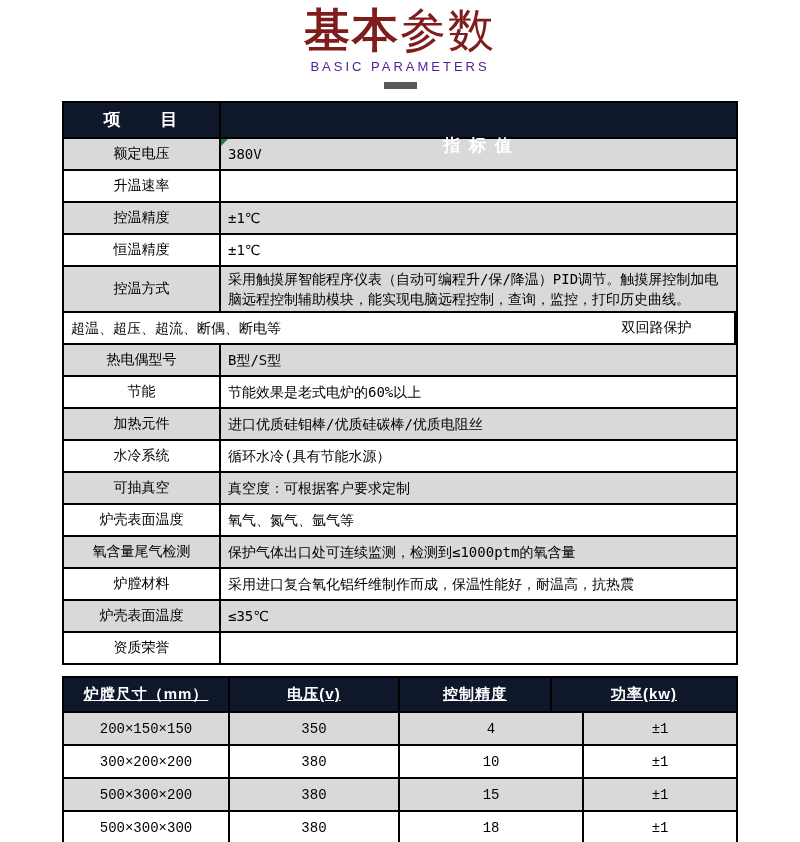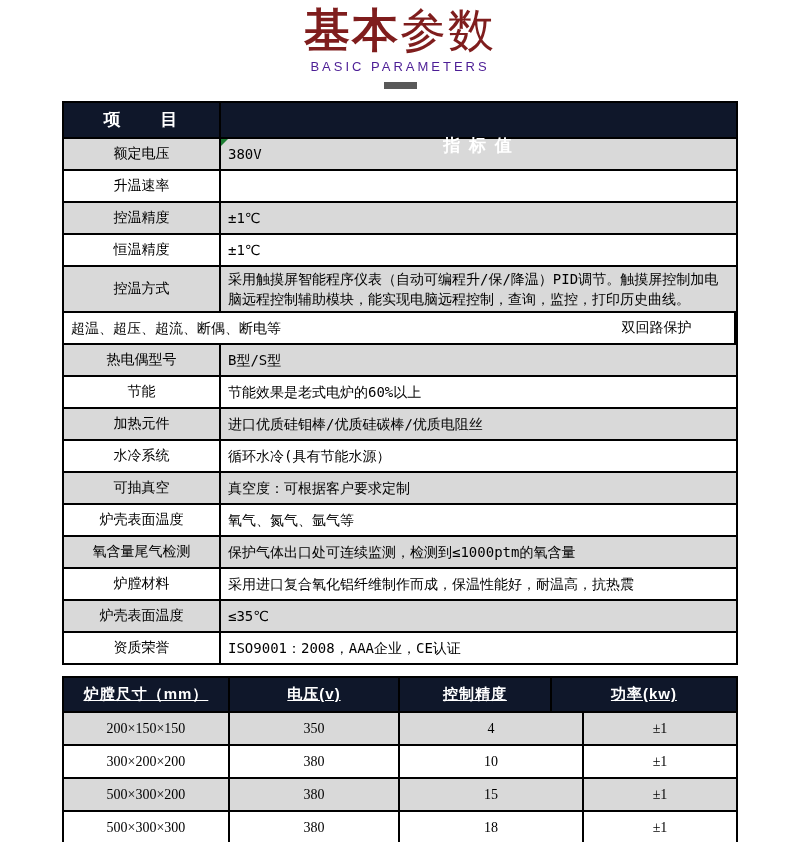--- a/index.html
+++ b/index.html
@@ -30,21 +30,21 @@
   .ptbl .head .cell { font-size: 17px; letter-spacing: 2px; min-height: 30px; }
   .ptbl .head { height: 34px; }
   .marker { position: absolute; top: 0; left: 0; width: 0; height: 0;
             border-left: 7px solid #1e7e34; border-bottom: 7px solid transparent; }
 
   
   .stbl { margin-top: 11px; }
   .stbl .head { height: 33px; }
   .stbl .head .cell { font-size: 15px; letter-spacing: 1px; text-decoration: underline; }
   .stbl .cell { justify-content: center; text-align: center; border-right: 2px solid #000; min-height: 31px;
-                font-family: Liberation Serif, serif; }
+                font-family: Liberation Mono, monospace; }
   .stbl .cell:last-child { border-right: none; }
   .stbl .c1 { width: 24.7%; }
   .stbl .c2 { width: 25.3%; }
   .stbl .c3 { width: 27.4%; }
   .stbl .c4 { width: 22.6%; }
 </style>
 </head>
 <body>
 
 <div class="title-wrap">
@@ -113,21 +113,20 @@
   <div class="row">
     <div class="cell c-item">炉膛材料</div>
     <div class="cell c-value"><span>采用进口复合氧化铝纤维制作而成，保温性能好，耐温高，抗热震</span></div>
   </div>
   <div class="row">
     <div class="cell c-item">炉壳表面温度</div>
     <div class="cell c-value"><span>≤35℃</span></div>
   </div>
   <div class="row">
     <div class="cell c-item">资质荣誉</div>
-    <div class="cell c-value"><span>ISO9001：2008，AAA企业，CE认证</span></div>
   </div>
 </div>
 
 <div class="tbl stbl">
   <div class="row head">
     <div class="cell c1" style="font-family:'Liberation Sans','DejaVu Sans',sans-serif;">炉膛尺寸（mm）</div>
     <div class="cell c2" style="font-family:'Liberation Sans','DejaVu Sans',sans-serif;">电压(v)</div>
     <div class="cell c4" style="font-family:'Liberation Sans','DejaVu Sans',sans-serif;">控制精度</div>
     <div class="cell c3" style="font-family:'Liberation Sans','DejaVu Sans',sans-serif;">功率(kw)</div>
   </div>

